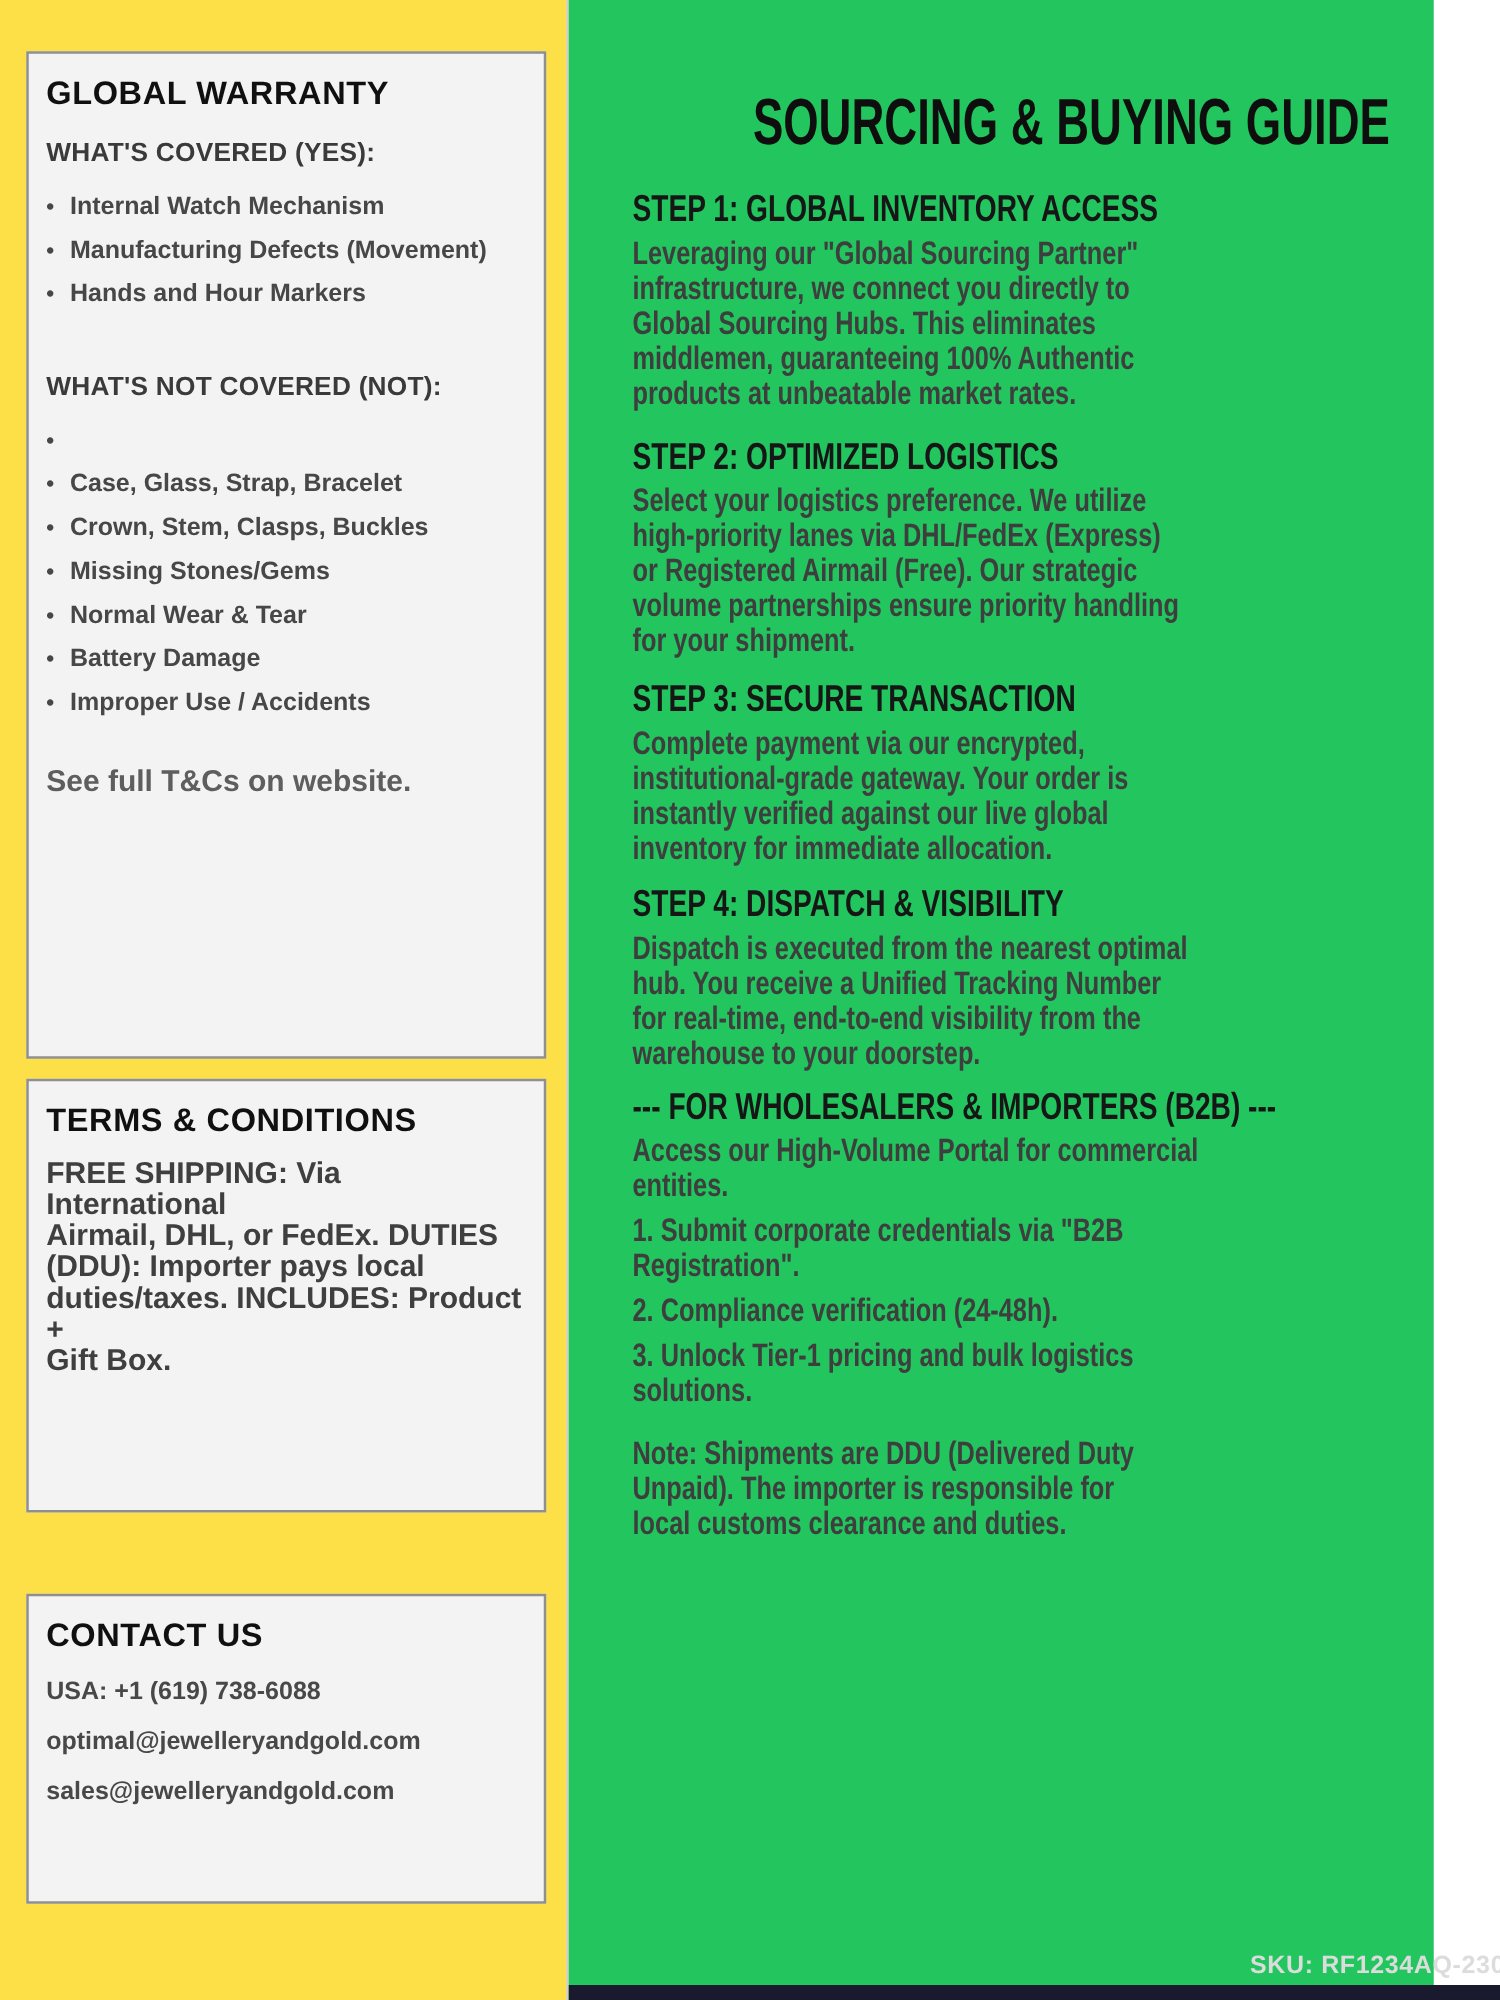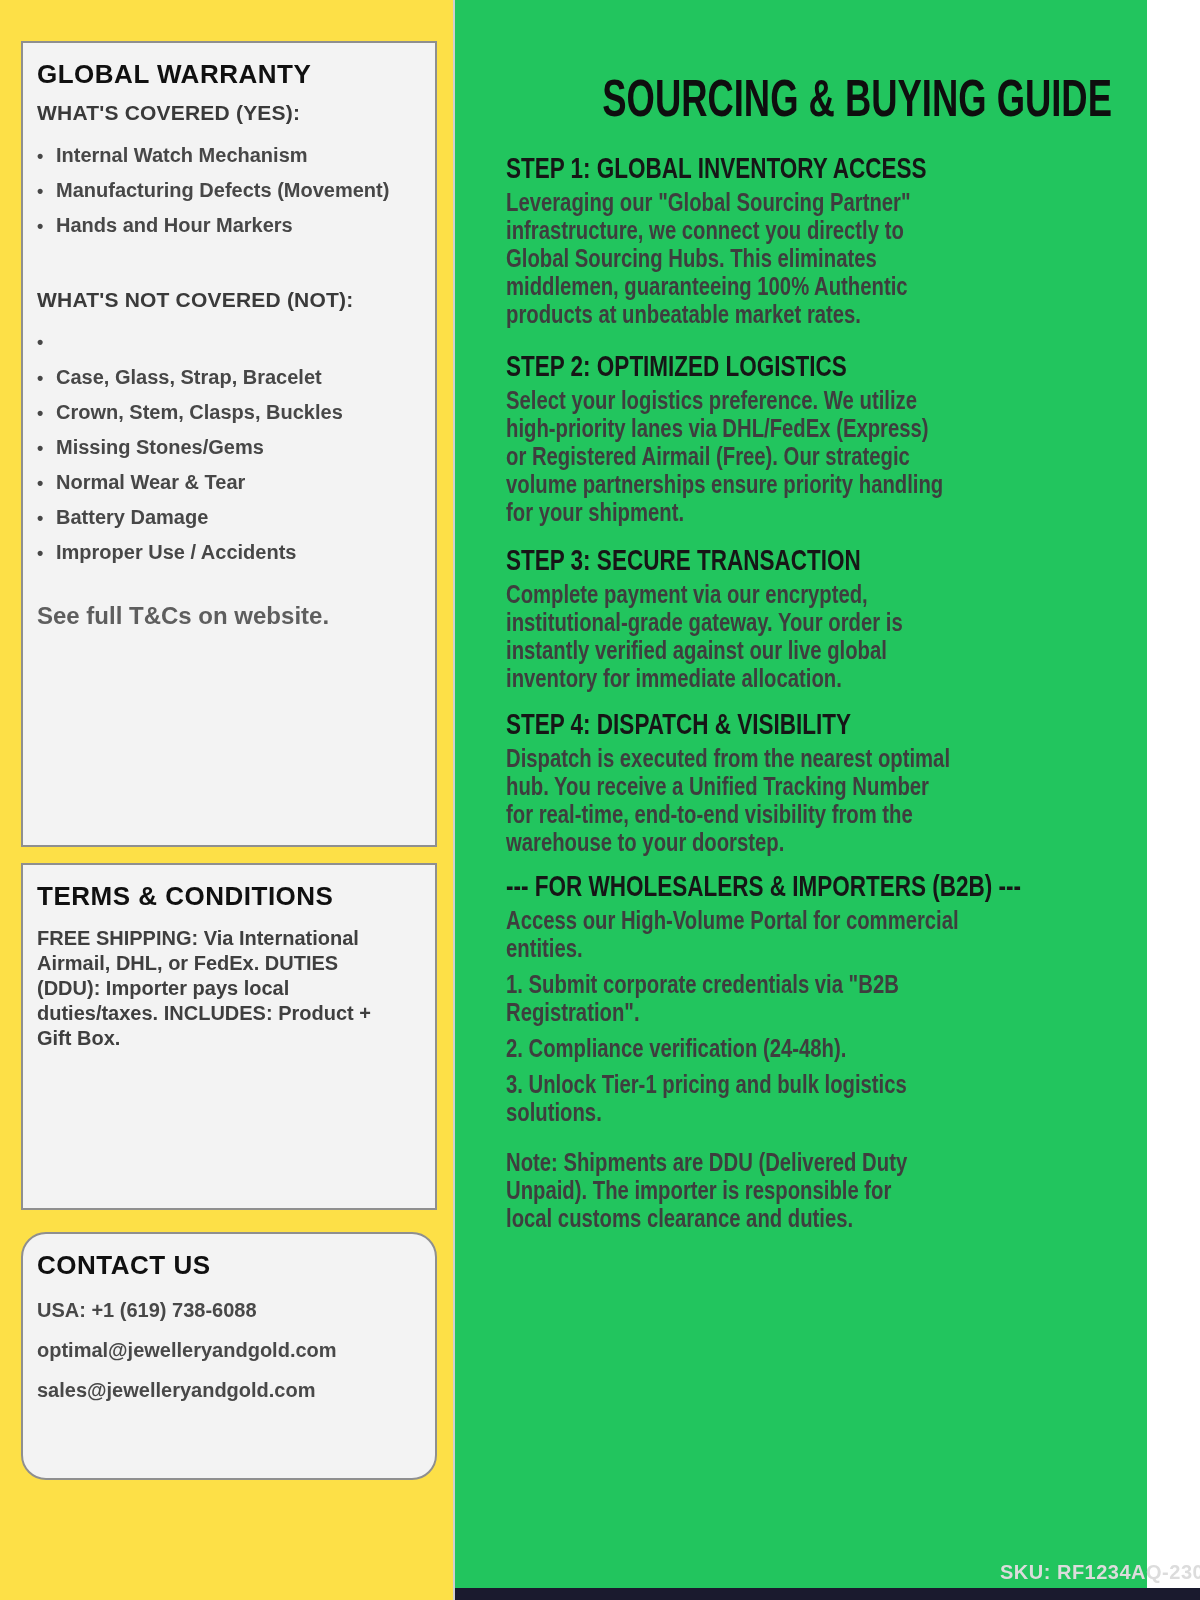--- a/index.html
+++ b/index.html
@@ -14,38 +14,38 @@
     position:absolute;left:0;top:0;width:453px;height:1600px;
     background:#fde047;border-right:2px solid #cfcfcf;
   }
   .sbox{
     position:absolute;left:21px;width:384px;
     border:2px solid #8f8f8f;background:#f3f3f3;
     padding:16px 14px;
   }
   .sbox.warranty{top:41px;height:770px;}
   .sbox.terms{top:863px;height:311px;}
-  .sbox.contact{top:1232px;height:212px;border-radius:25px;}
+  .sbox.contact{top:1275px;height:212px;}
   .sbox h2{
     margin:0 0 10px 0;font-size:26px;font-weight:800;color:#101010;
     letter-spacing:.5px;line-height:31px;
   }
   .subhead{
-    margin:10px 0 12px 0;font-size:21px;font-weight:700;color:#3a3a3a;
+    margin:20px 0 12px 0;font-size:21px;font-weight:700;color:#3a3a3a;
     line-height:26px;letter-spacing:.2px;
   }
   .subhead.second{margin-top:44px;}
   .bullet-row{
     display:flex;align-items:baseline;height:35px;line-height:35px;
     font-size:20px;font-weight:700;color:#474747;white-space:nowrap;
   }
   .bullet-row .dot{width:10px;margin-right:9px;font-size:18px;color:#474747;}
   .footnote{margin-top:32px;font-size:24px;font-weight:700;color:#5e5e5e;}
   .tc-body{
-    white-space:pre-line;font-size:20px;font-weight:700;color:#3f3f3f;
+    white-space:pre-line;font-size:24px;font-weight:700;color:#3f3f3f;
     line-height:25px;margin-top:14px;letter-spacing:0px;
   }
   .contact-line{
     margin:0 0 14px 0;font-size:20px;font-weight:700;color:#484848;line-height:26px;
   }
   .sbox.contact h2{margin-bottom:16px;}
   
   .main{
     position:absolute;left:455px;top:0;width:692px;height:1600px;background:#22c55e;
   }

